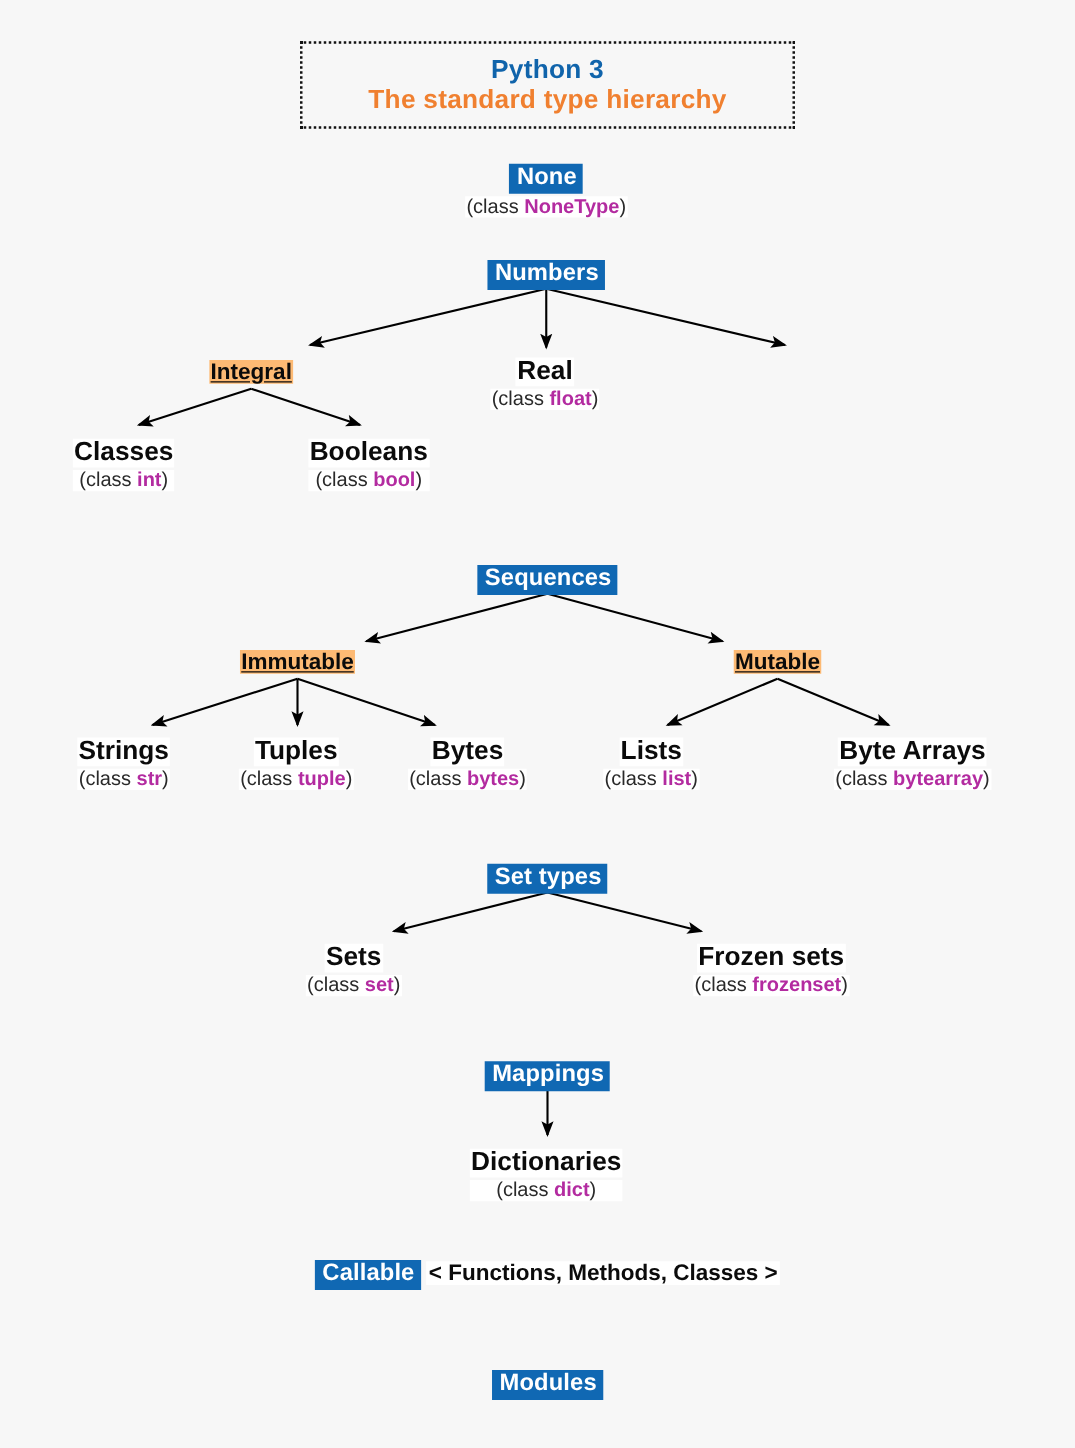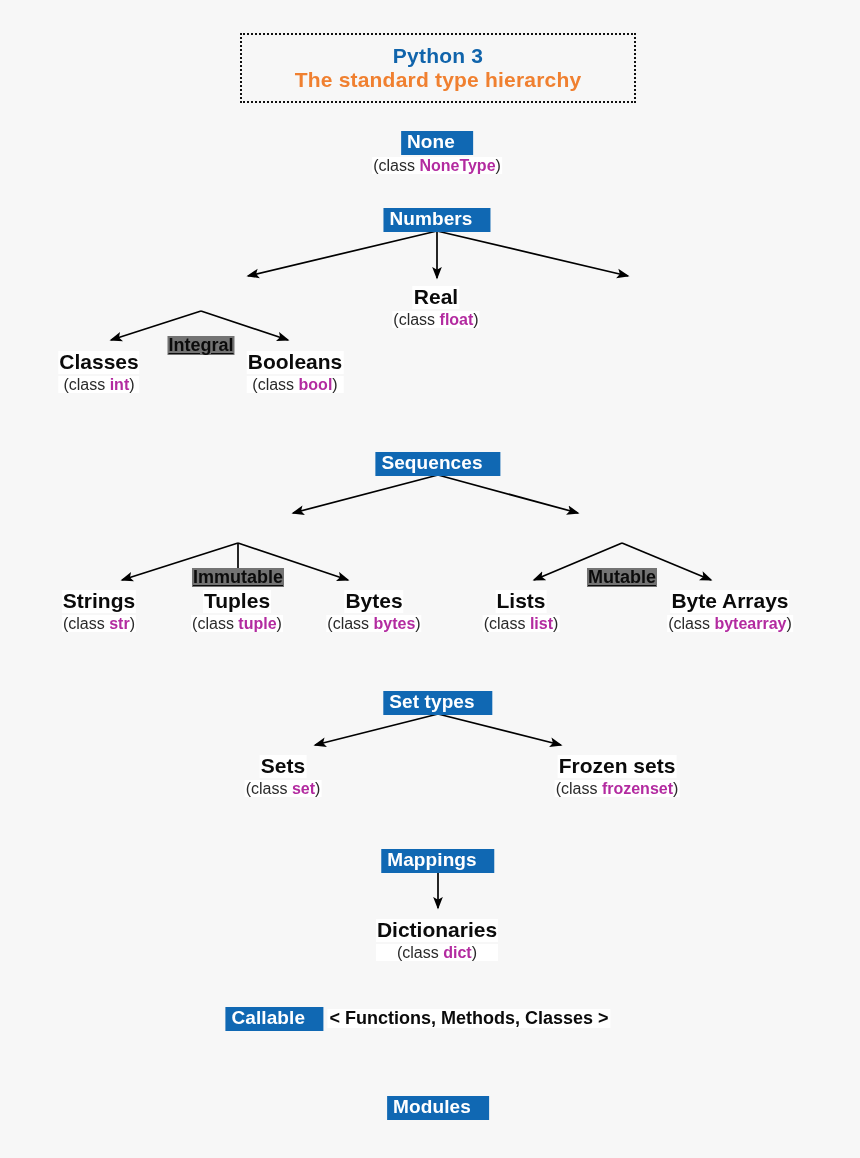--- a/index.html
+++ b/index.html
@@ -63,35 +63,34 @@
     line-height: 1.08;
   }
 
   
   .badge {
     display: inline-block;
     background: #1068b3;
     color: #ffffff;
     font-size: 19px;
     font-weight: bold;
-    padding: 1px 18px 2px 6px;
+    padding: 1px 5px 2px 6px;
     letter-spacing: .1px;
   }
 
   
   .group-label {
     display: inline-block;
     color: #0b0b0b;
     font-size: 18px;
     font-weight: bold;
     text-decoration: underline;
     text-underline-offset: 2px;
-    background: #737373;
+    background: #fdba74;
     padding: 0 1px;
-    margin-top: 48px;
   }
 
   
   .leaf-name {
     display: inline-block;
     color: #0b0b0b;
     font-size: 21px;
     font-weight: bold;
     background: #ffffff;
     padding: 0 1px;
@@ -247,21 +246,21 @@
 
   <div class="node" style="left:438px; top:849px;">
     <span class="badge">Mappings</span>
   </div>
 
   <div class="node" style="left:437px; top:919px;">
     <span class="leaf-name">Dictionaries</span>
     <span class="leaf-class"><span>(class </span><span class="cls">dict</span><span>)</span></span>
   </div>
 
-  <div class="node" style="left:418px; top:1007px;">
+  <div class="node" style="left:438px; top:1007px;">
     <span class="badge">Callable</span>
     <span class="callable-sub">&lt; Functions, Methods, Classes &gt;</span>
   </div>
 
   <div class="node" style="left:438px; top:1096px;">
     <span class="badge">Modules</span>
   </div>
 
 </div>
 

